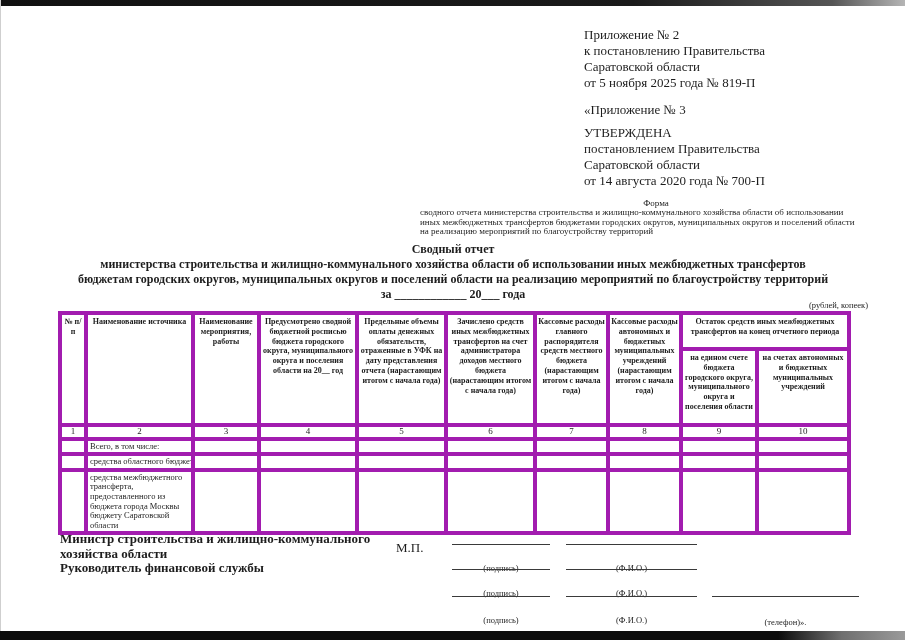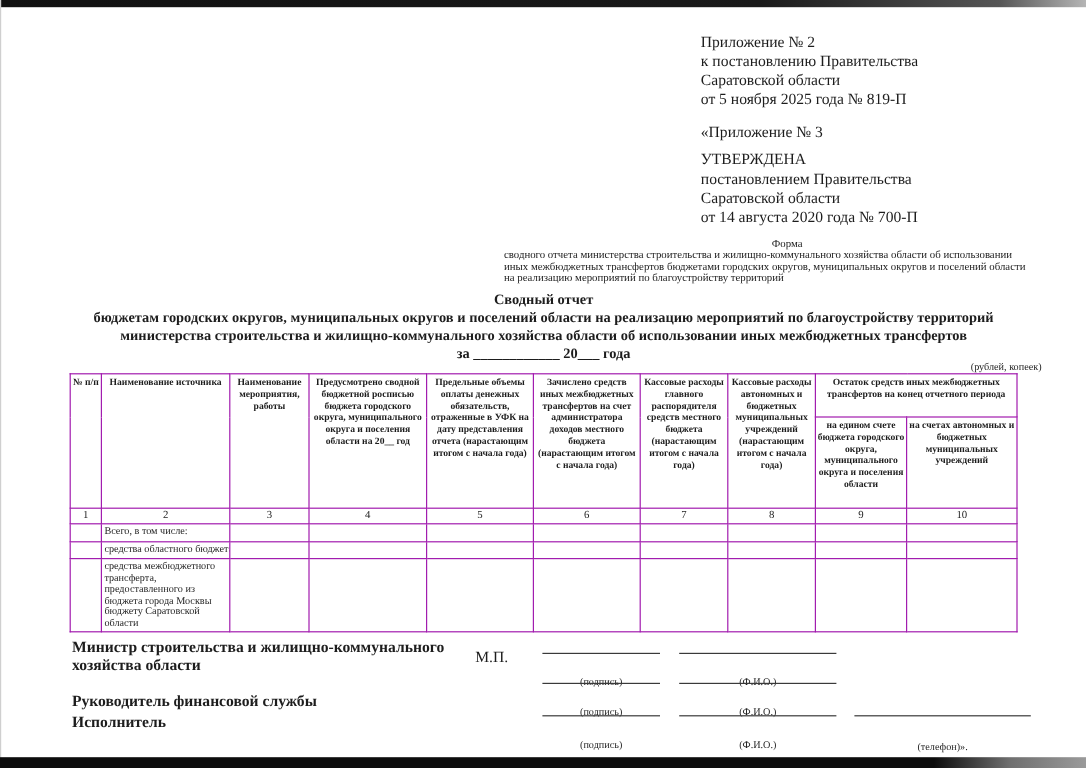--- a/index.html
+++ b/index.html
@@ -23,21 +23,21 @@
   .forma .f-line{white-space:nowrap;}
 
   .title{position:absolute;left:58px;top:242px;width:790px;text-align:center;
     font-weight:bold;font-size:12px;line-height:15px;}
   .title .t-line{white-space:nowrap;}
 
   .units{position:absolute;top:300px;left:700px;width:168px;text-align:right;font-size:8.5px;}
 
   table.rpt{position:absolute;left:58px;top:311px;width:789px;border-collapse:collapse;
     table-layout:fixed;}
-  table.rpt th,table.rpt td{border:1px solid #a21caf;vertical-align:top;overflow:hidden;}
+  table.rpt th,table.rpt td{border:4px solid #a21caf;vertical-align:top;overflow:hidden;}
   table.rpt{border:1.5px solid #1c1c1c;}
   table.rpt th{font-weight:bold;font-size:8px;line-height:9.8px;text-align:center;padding:2px 1px;}
   table.rpt td{font-size:8.5px;line-height:9.6px;padding:1px 2px;text-align:left;}
   table.rpt td.num{text-align:center;vertical-align:middle;font-size:9px;padding:0;}
   td.nowrap{white-space:nowrap;margin-left:12px;}
 
   .sig-title{position:absolute;left:60px;font-weight:bold;font-size:13px;line-height:15px;}
   .mp{position:absolute;left:396px;top:540px;font-size:13px;}
   .sig-field{position:absolute;border-top:1px solid #3a3a3a;text-align:center;
     font-size:8.5px;line-height:10px;padding-top:18px;}
@@ -65,22 +65,22 @@
 
   <div class="forma">
     <div class="f-label">Форма</div>
     <div class="f-line">сводного отчета министерства строительства и жилищно-коммунального хозяйства области об использовании</div>
     <div class="f-line">иных межбюджетных трансфертов бюджетами городских округов, муниципальных округов и поселений области</div>
     <div class="f-line">на реализацию мероприятий по благоустройству территорий</div>
   </div>
 
   <div class="title">
     <div class="t-line">Сводный отчет</div>
+    <div class="t-line">министерства строительства и жилищно-коммунального хозяйства области об использовании иных межбюджетных трансфертов</div>
     <div class="t-line">бюджетам городских округов, муниципальных округов и поселений области на реализацию мероприятий по благоустройству территорий</div>
-    <div class="t-line">министерства строительства и жилищно-коммунального хозяйства области об использовании иных межбюджетных трансфертов</div>
     <div class="t-line">за ____________ 20___ года</div>
   </div>
 
   <div class="units">(рублей, копеек)</div>
 
   <table class="rpt">
     <colgroup>
       <col style="width:26px">
         <col style="width:107px">
         <col style="width:66px">
@@ -160,23 +160,22 @@
       </tr>
     </tbody>
   </table>
 
   <div class="sig-title" style="top:519px;width:345px;margin-top:12px;">Министр строительства и жилищно-коммунального хозяйства области</div>
   <div class="mp">М.П.</div>
 
   <div class="sig-field" style="left:452px;top:544px;width:98px;">(подпись)</div>
   <div class="sig-field" style="left:566px;top:544px;width:131px;">(Ф.И.О.)</div>
 
-  <div class="sig-title" style="top:560px;width:400px;margin-top:16px;">Руководитель финансовой службы</div>
+  <div class="sig-title" style="top:560px;width:400px;">Руководитель финансовой службы</div>
   <div class="sig-field" style="left:452px;top:569px;width:98px;">(подпись)</div>
   <div class="sig-field" style="left:566px;top:569px;width:131px;">(Ф.И.О.)</div>
 
-  <div class="sig-title" style="top:594px;width:300px;">Исполнитель</div>
   <div class="sig-field" style="left:452px;top:596px;width:98px;">(подпись)</div>
   <div class="sig-field" style="left:566px;top:596px;width:131px;">(Ф.И.О.)</div>
   <div class="sig-field" style="left:712px;top:596px;width:147px;padding-top:20px;">(телефон)».</div>
 
   <div class="scan-bar-bottom"></div>
 </div>
 
 </body></html>

